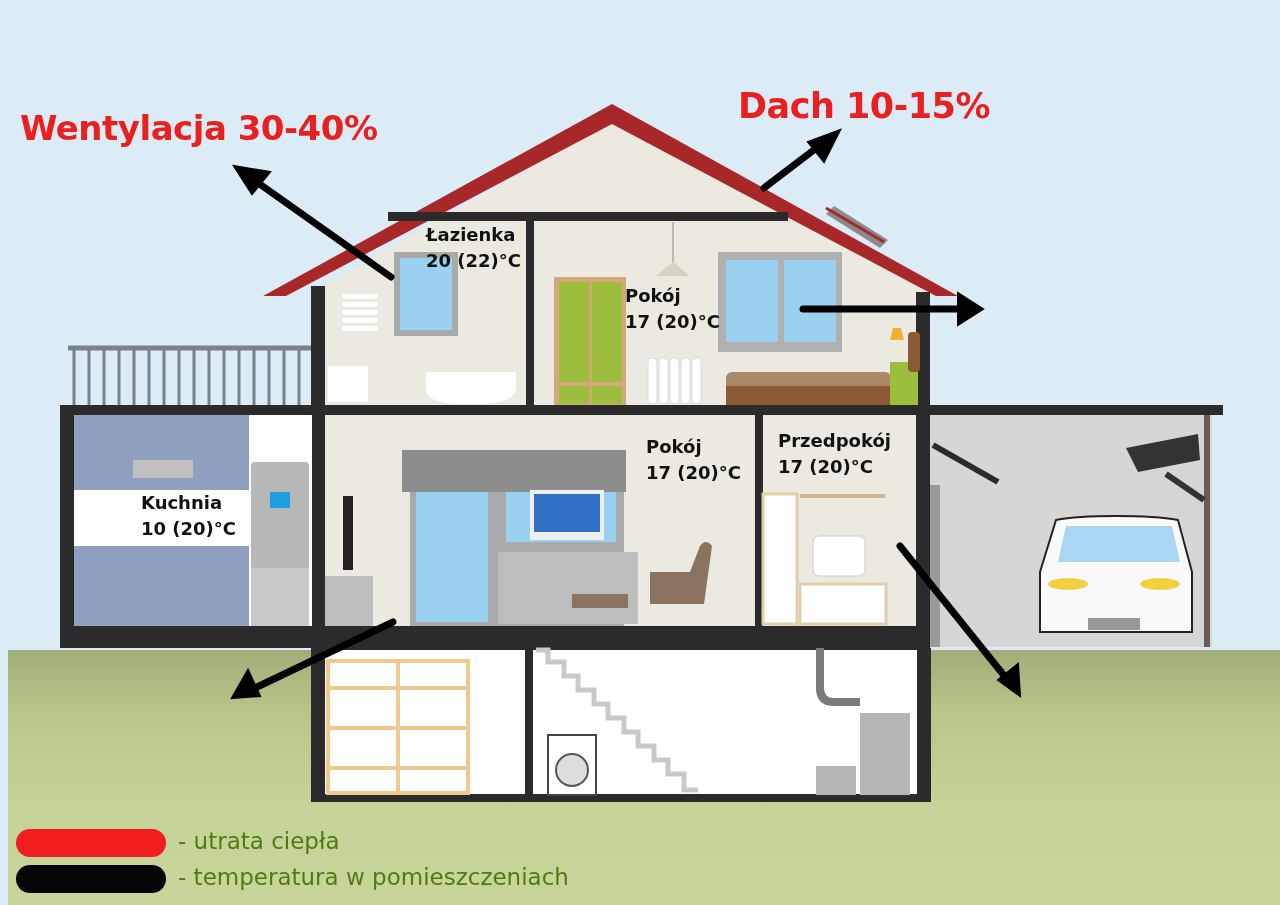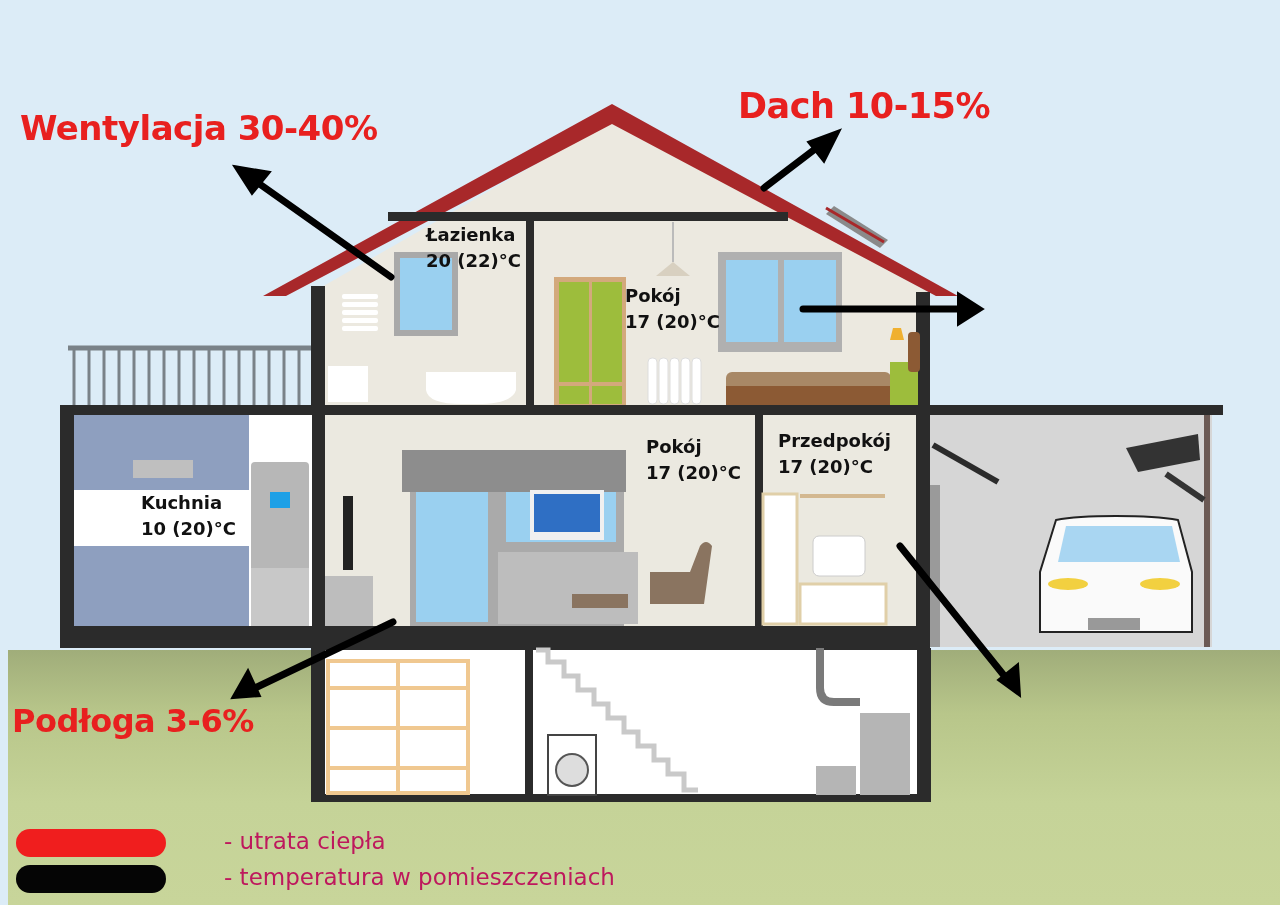--- a/index.html
+++ b/index.html
@@ -20,22 +20,22 @@
   }
   .room-label span { display: block; }
   .loss-label {
     position: absolute; color: #e8201f; font-weight: bold; white-space: nowrap;
     font-family: "DejaVu Sans", sans-serif; letter-spacing: -0.5px;
   }
   .legend-swatch {
     position: absolute; left: 8px; width: 150px; height: 28px; border-radius: 14px;
   }
   .legend-text {
-    position: absolute; left: 170px; font-size: 23px; color: #be185d;
-    font-family: "DejaVu Sans", sans-serif; white-space: nowrap; margin-left: 46px;
+    position: absolute; left: 170px; font-size: 23px; color: #4d7c0f;
+    font-family: "DejaVu Sans", sans-serif; white-space: nowrap;
   }
   svg { position: absolute; left: 0; top: 0; }
 </style>
 </head>
 <body>
 
 <div class="scene">
 
   <div class="ground"></div>
 
@@ -179,21 +179,20 @@
       <polygon points="975,309 950,293 950,325" stroke-width="2"></polygon>
       <line x1="892" y1="546" x2="998" y2="678"></line>
       <polygon points="1012,696 990,680 1010,664" stroke-width="2"></polygon>
       <line x1="385" y1="622" x2="247" y2="688"></line>
       <polygon points="224,698 240,670 252,696" stroke-width="2"></polygon>
     </g>
   </svg>
 
   <div class="loss-label" style="left:12px; top:108px; font-size:34px;">Wentylacja 30-40%</div>
   <div class="loss-label" style="left:730px; top:86px; font-size:35px;">Dach 10-15%</div>
-  <div class="loss-label" style="left:4px; top:702px; font-size:32px;">Podłoga 3-6%</div>
 
   <div class="room-label" style="left:418px; top:222px; text-align:left;">
     <span>Łazienka</span>
     <span>20 (22)°C</span>
   </div>
   <div class="room-label" style="left:617px; top:283px;">
     <span>Pokój</span>
     <span>17 (20)°C</span>
   </div>
   <div class="room-label" style="left:638px; top:434px;">

